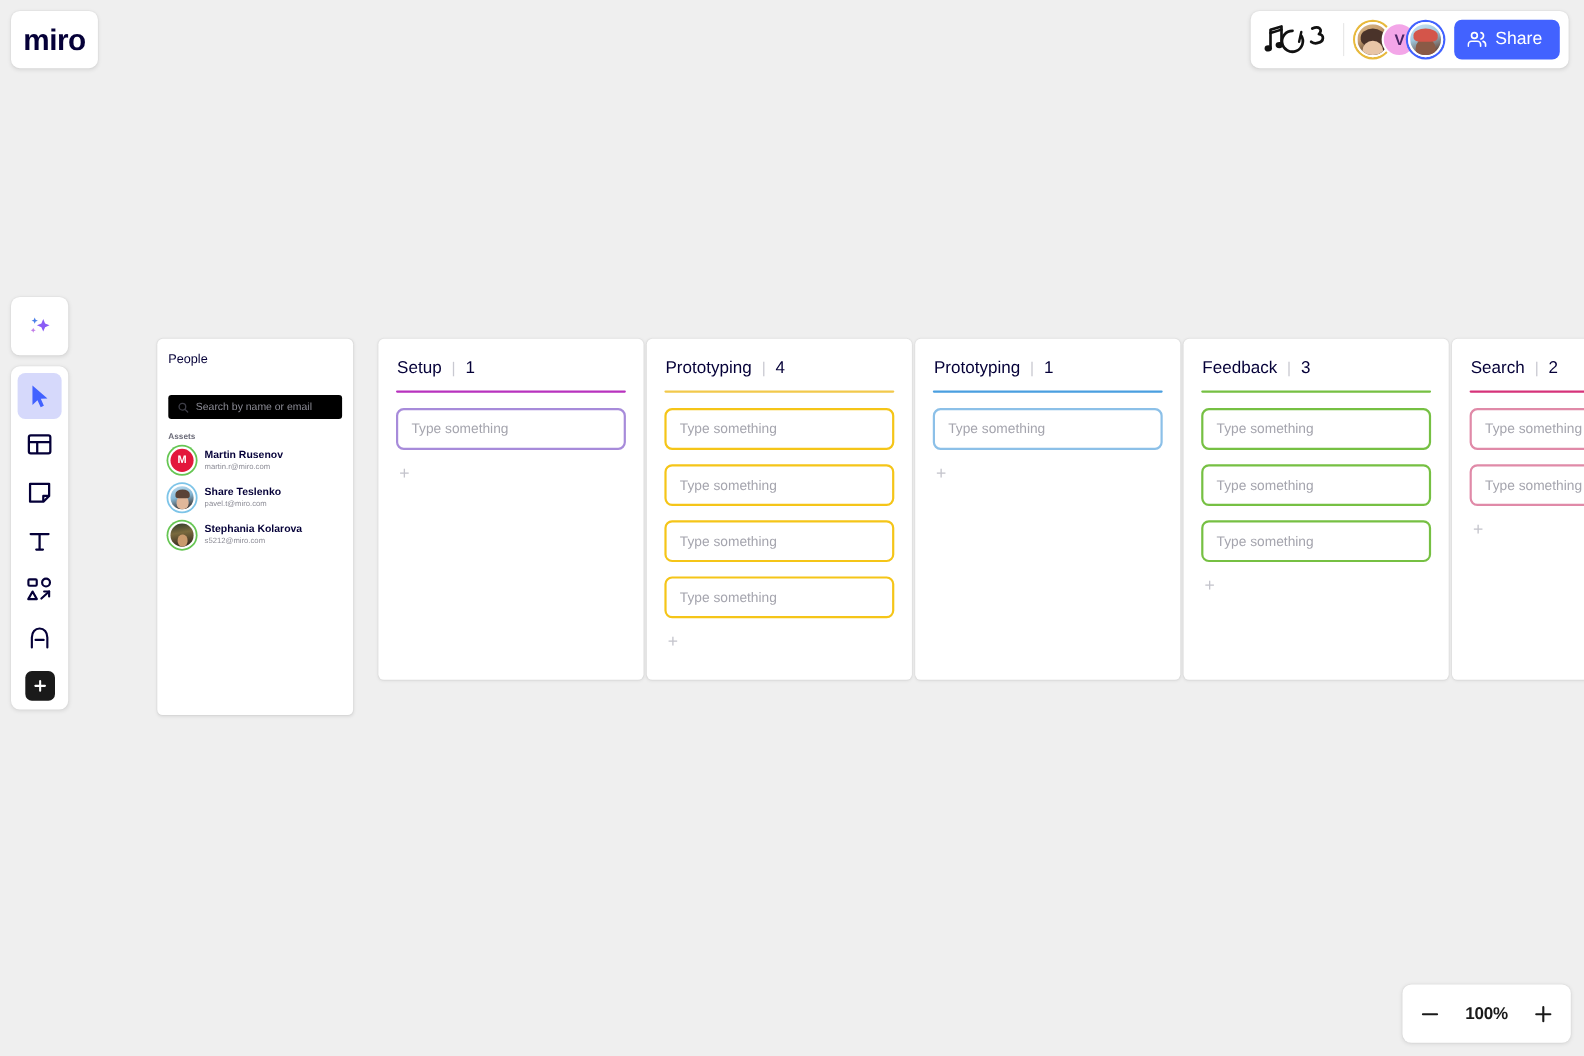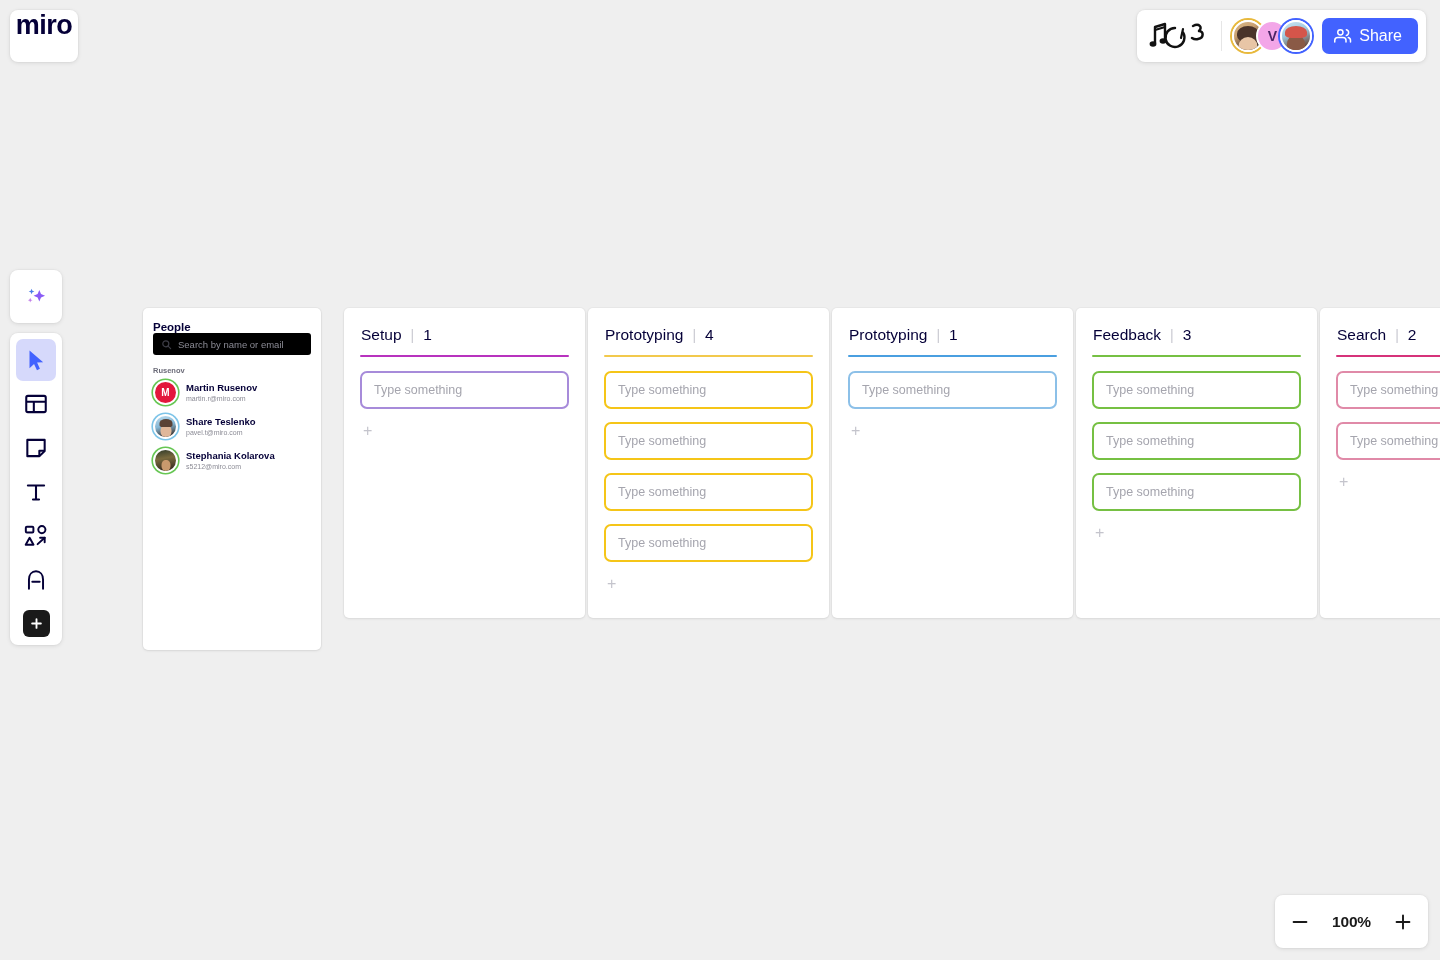--- a/index.html
+++ b/index.html
@@ -14,25 +14,25 @@
     background: #efefef;
     font-family: "Liberation Sans", sans-serif;
     position: relative;
     -webkit-font-smoothing: antialiased;
   }
 
   
   .logo-card {
     position: absolute;
     left: 10px; top: 10px;
-    width: 68px; height: 52px;
+    width: 79px; height: 52px;
     background: #fff;
     border-radius: 8px;
     box-shadow: 0 1px 4px rgba(0,0,0,.10), 0 0 0 1px rgba(0,0,0,.02);
-    display: flex; align-items: flex-start; justify-content: center;
+    display: flex; align-items: center; justify-content: center;
   }
   .logo-text {
     font-size: 27px;
     font-weight: 700;
     letter-spacing: -0.5px;
     color: #050038;
     font-family: "Liberation Sans", sans-serif;
   }
 
   
@@ -152,22 +152,22 @@
   .people-panel {
     position: absolute;
     left: 143px; top: 308px;
     width: 178px; height: 342px;
     background: #fff;
     border-radius: 5px;
     box-shadow: 0 1px 3px rgba(0,0,0,.08), 0 0 0 1px rgba(0,0,0,.03);
     padding: 13px 10px 0;
   }
   .people-title {
-    font-size: 11.5px; font-weight: 700; color: #050038;
-    margin-bottom: 0;
+    font-size: 11.5px; font-weight: 400; color: #050038;
+    margin-bottom: 26px;
   }
   .people-search {
     height: 22px;
     background: #000000;
     border-radius: 3px;
     display: flex; align-items: center;
     gap: 6px;
     padding: 0 8px;
     cursor: text;
   }
@@ -399,21 +399,21 @@
   <div class="people-title">People</div>
 
   <div class="people-search">
     <svg viewBox="0 0 24 24" fill="none" stroke="currentColor" stroke-width="2.6" stroke-linecap="round">
       <circle cx="10.5" cy="10.5" r="6.6"></circle>
       <path d="M15.6 15.6 L21 21"></path>
     </svg>
     <span class="people-search-ph">Search by name or email</span>
   </div>
 
-  <div class="online-label">Rusenov</div>
+  <div class="online-label">Assets</div>
 
   <div class="person">
     <div class="person-av-wrap" style="box-shadow:0 0 0 1.6px #66c653">
       <div class="person-av p-face-martin">M</div>
     </div>
     <div class="person-info">
       <div class="person-name">Martin Rusenov</div>
       <div class="person-email">martin.r@miro.com</div>
     </div>
   </div>

